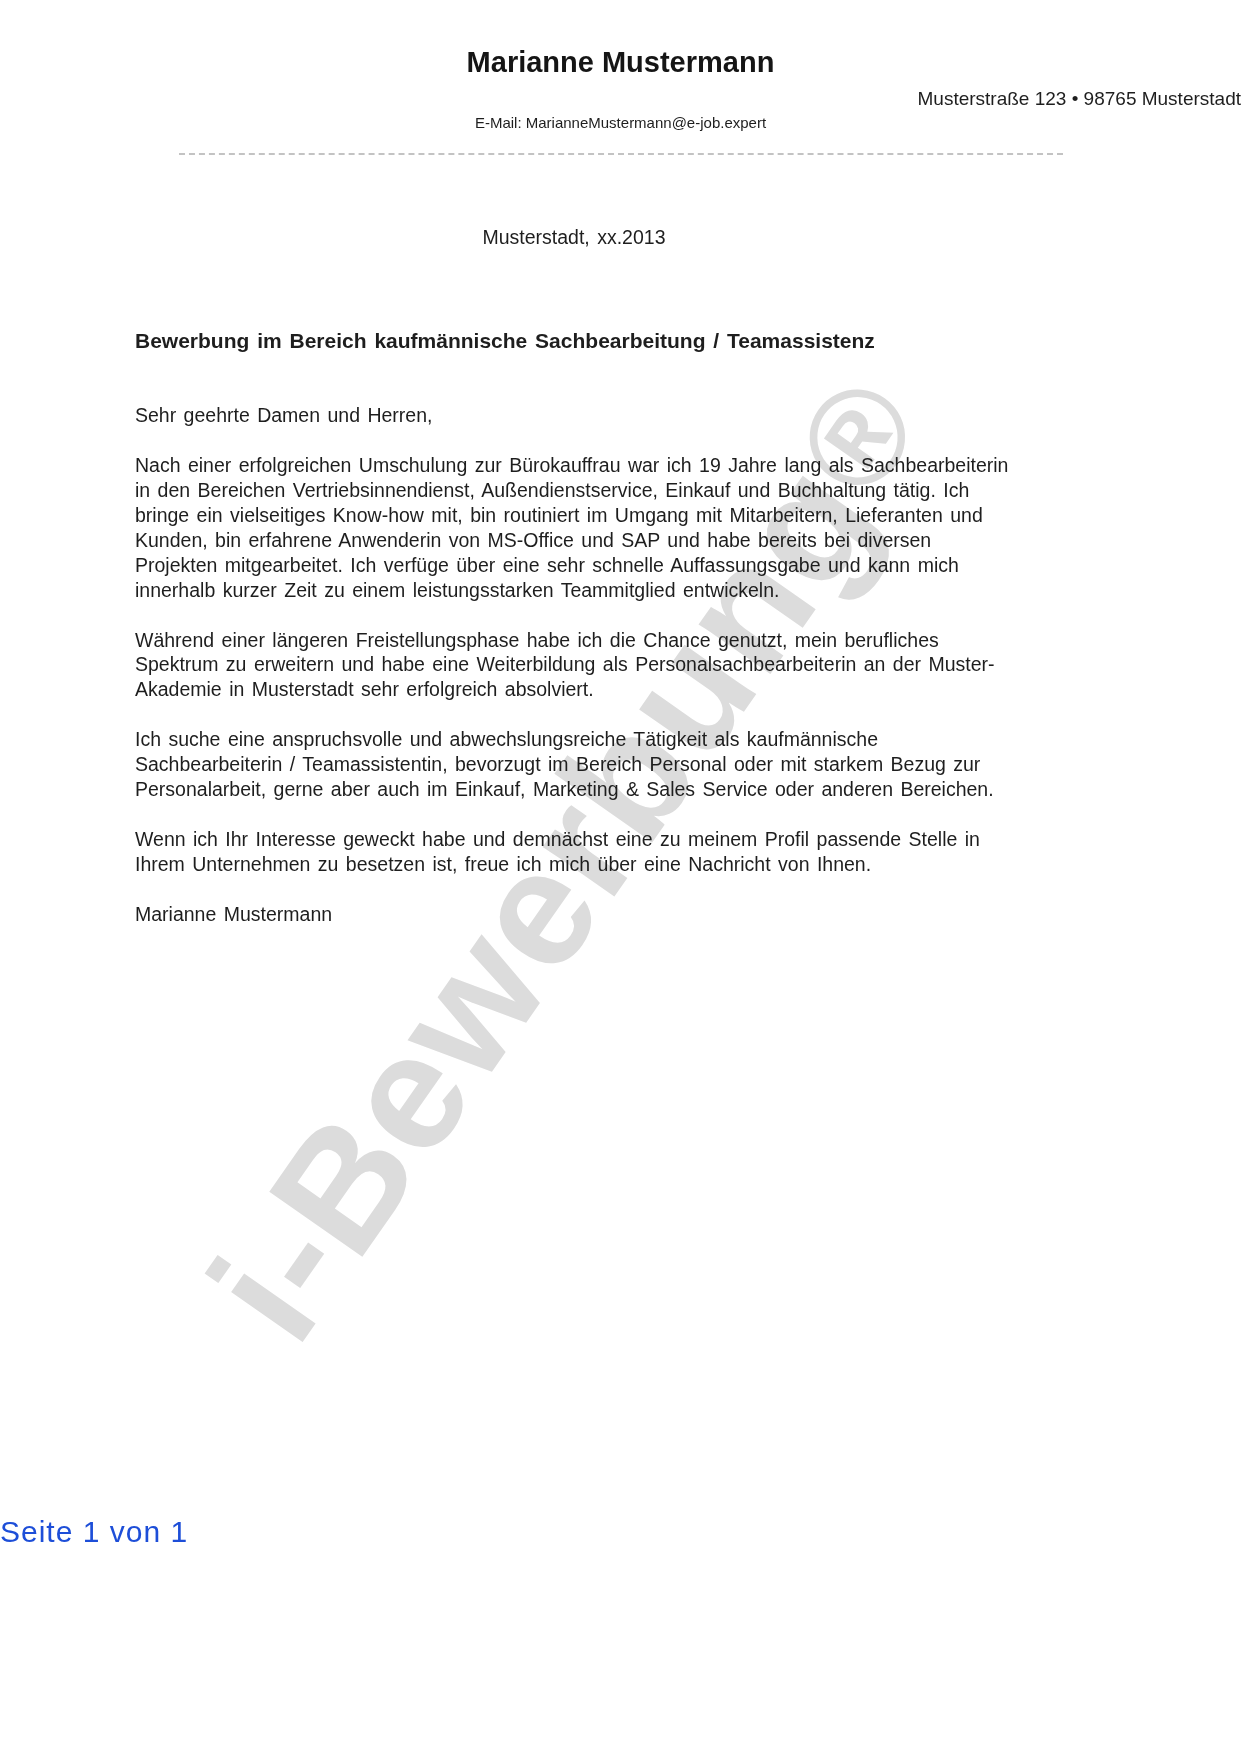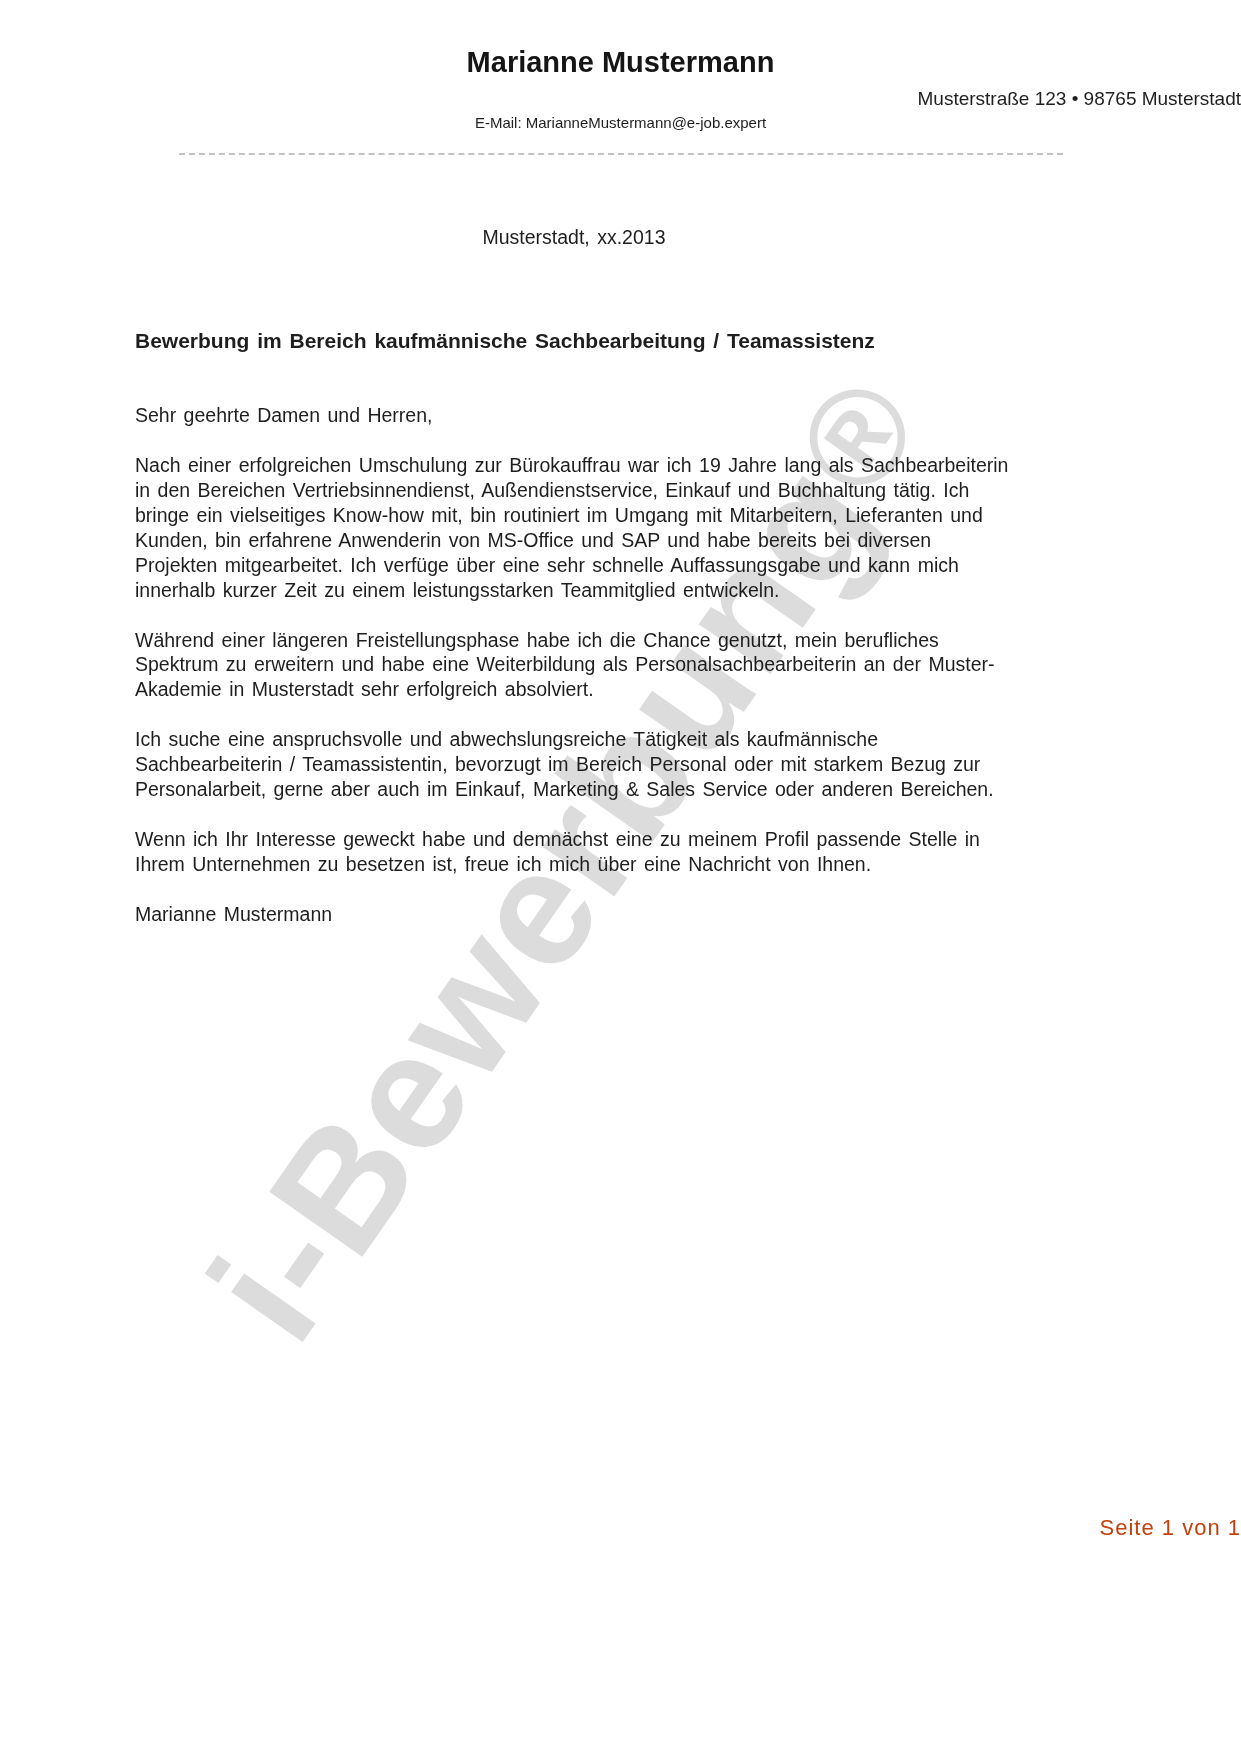--- a/index.html
+++ b/index.html
@@ -100,24 +100,24 @@
   .signature {
     margin-top: 25px;
   }
   
   .page-footer {
     position: absolute;
     z-index: 1;
     left: 0;
     top: 1515px;
     width: 100%;
-    text-align: right;
-    font-size: 22px;
+    text-align: left;
+    font-size: 30px;
     letter-spacing: 1px;
-    color: #c2410c;
+    color: #1d4ed8;
   }
 </style>
 </head>
 <body>
 
 <div class="page">
 
   <div class="watermark" style="color: rgb(220, 220, 220);">
     <span>i-Bewerbung</span><span class="reg">®</span>
   </div>

